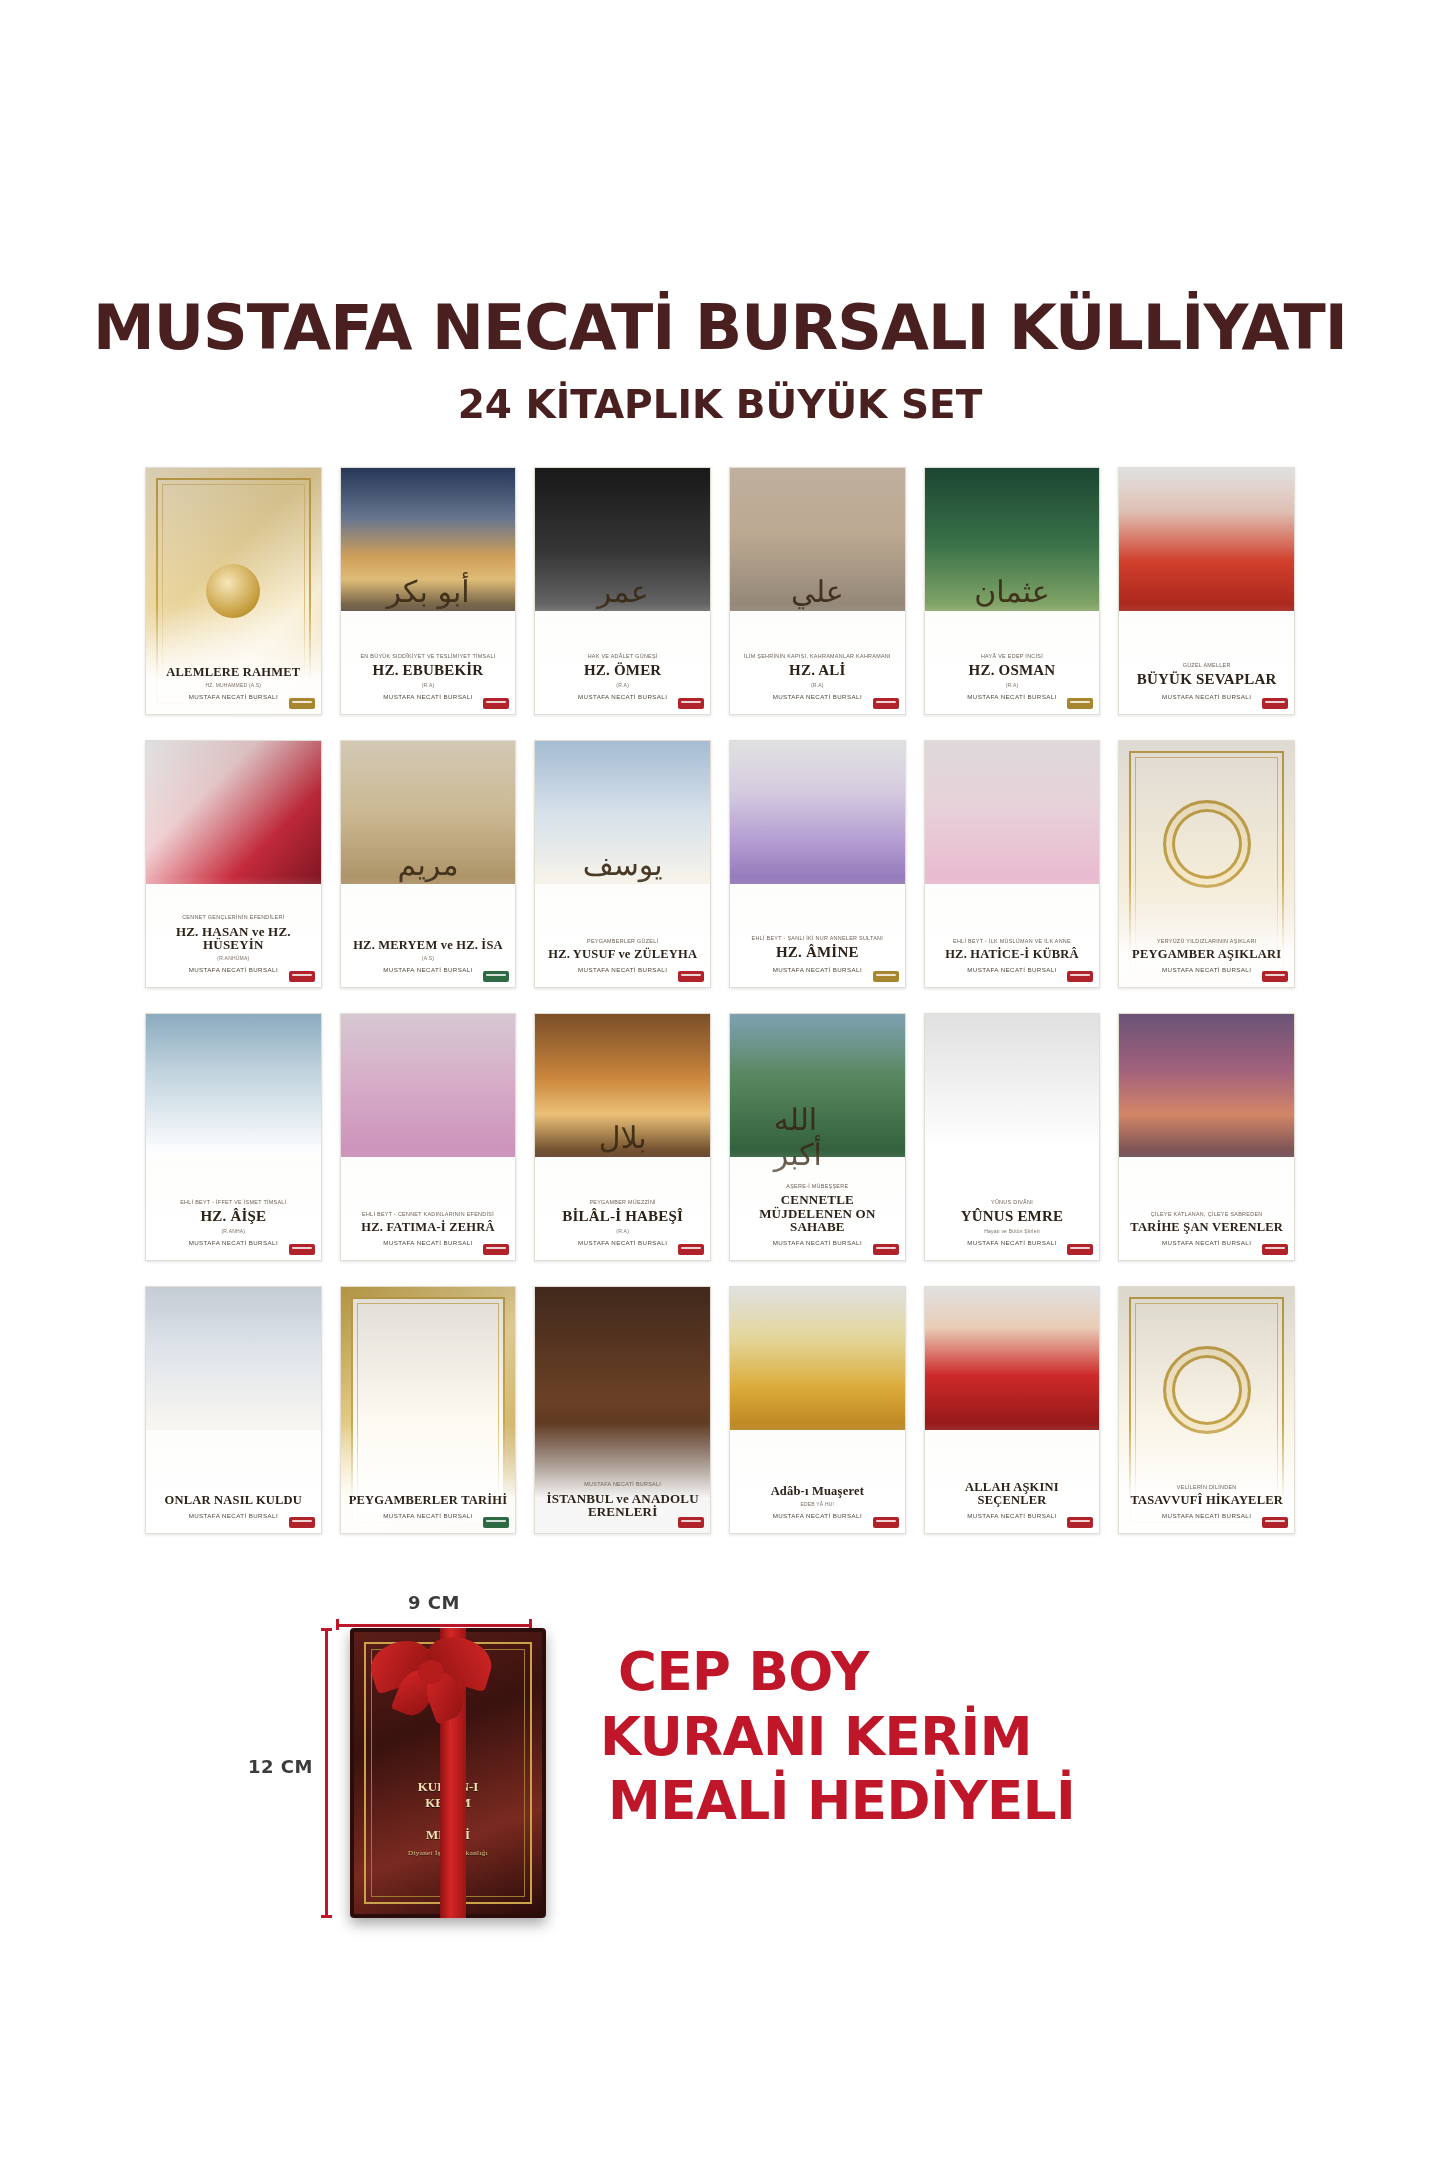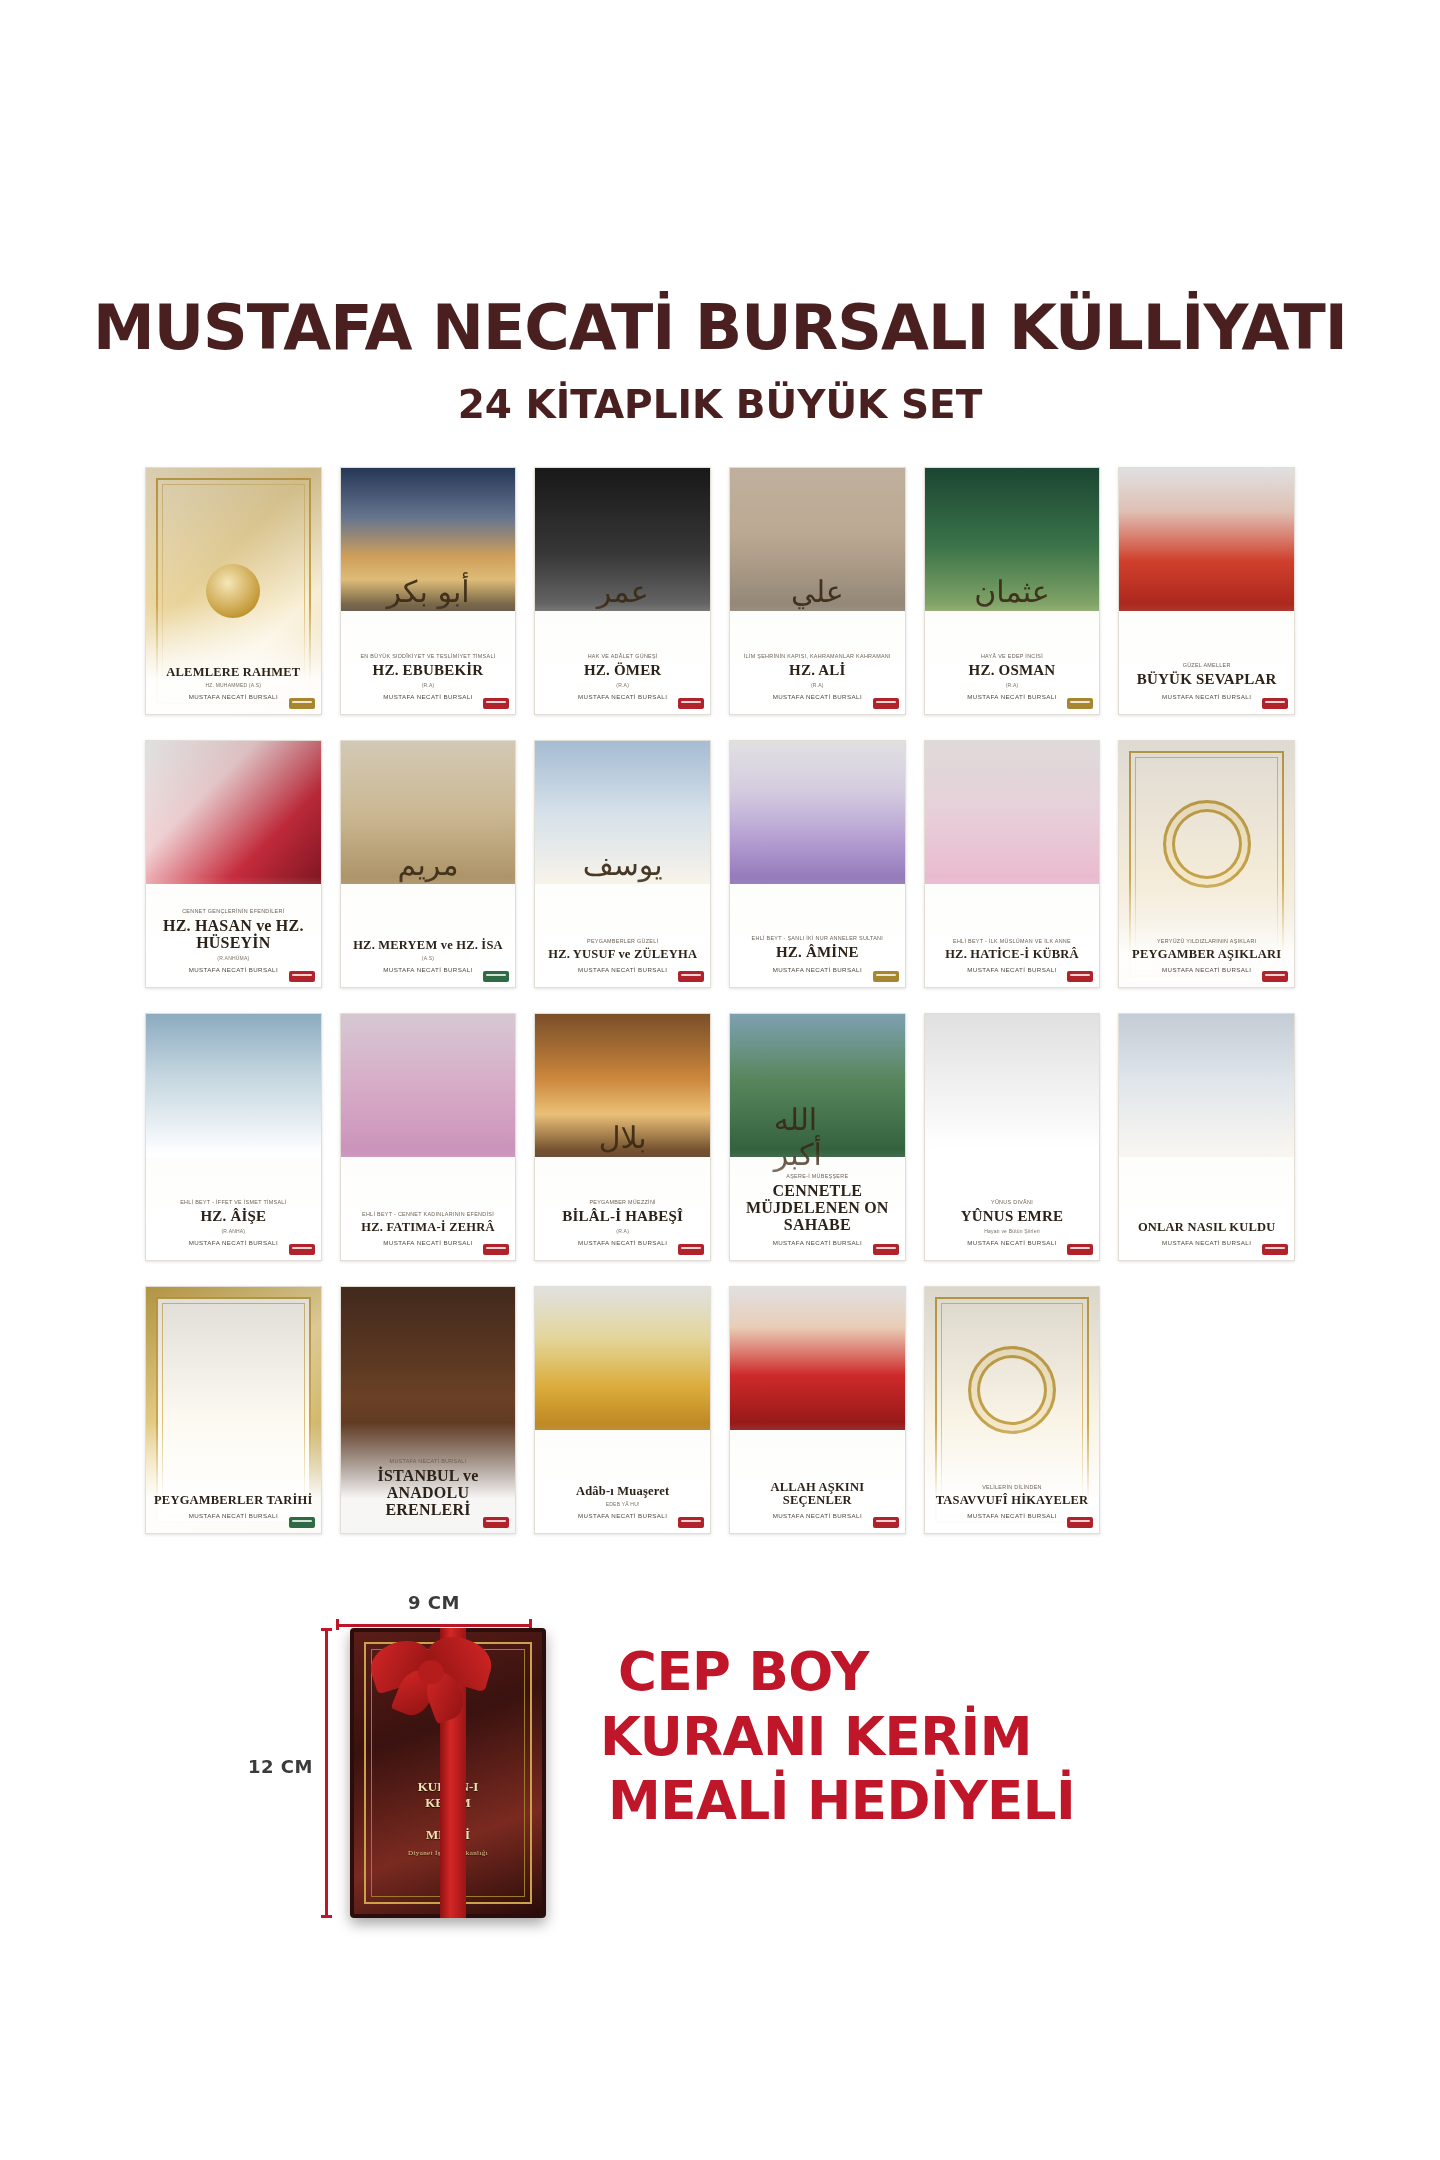--- a/index.html
+++ b/index.html
@@ -77,21 +77,21 @@
   }
   .book .title {
     font-size: 15px;
     font-weight: bold;
     color: #2d2218;
     line-height: 1.06;
     font-family: "Liberation Serif", serif;
     letter-spacing: 0.2px;
   }
   .book .title.sm { font-size: 12.5px; }
-  .book .title.xs { font-size: 16px; }
+  .book .title.xs { font-size: 13px; }
   .book .subnote {
     font-size: 5px;
     color: #7b6f63;
     margin-top: 3px;
     letter-spacing: 0.2px;
   }
   .book .author {
     font-size: 6.2px;
     color: #4f463c;
     margin-top: 5px;
@@ -594,20 +594,30 @@
         </div>
         <div class="logo "></div>
       </div>
       <div class="book">
         <div class="art art-plain"></div>
         <div class="dark-photo-overlay"></div>
         <div class="txtwrap">
           <div class="kicker">Yûnus Divânı</div>
           <div class="title">YÛNUS EMRE</div>
           <div class="subnote">Hayatı ve Bütün Şiirleri</div>
+          <div class="author">MUSTAFA NECATİ BURSALI</div>
+        </div>
+        <div class="logo "></div>
+      </div>
+      <div class="book">
+        <div class="art art-flowerfield"></div>
+        <div class="dark-photo-overlay"></div>
+        <div class="txtwrap">
+          <div class="kicker">ÇİLEYE KATLANAN, ÇİLEYE SABREDEN</div>
+          <div class="title sm">TARİHE ŞAN VERENLER</div>
           <div class="author">MUSTAFA NECATİ BURSALI</div>
         </div>
         <div class="logo "></div>
       </div>
       <div class="book">
         <div class="art art-snow"></div>
         <div class="dark-photo-overlay"></div>
         <div class="txtwrap">
           <div class="title sm">ONLAR NASIL KULDU</div>
           <div class="author">MUSTAFA NECATİ BURSALI</div>

